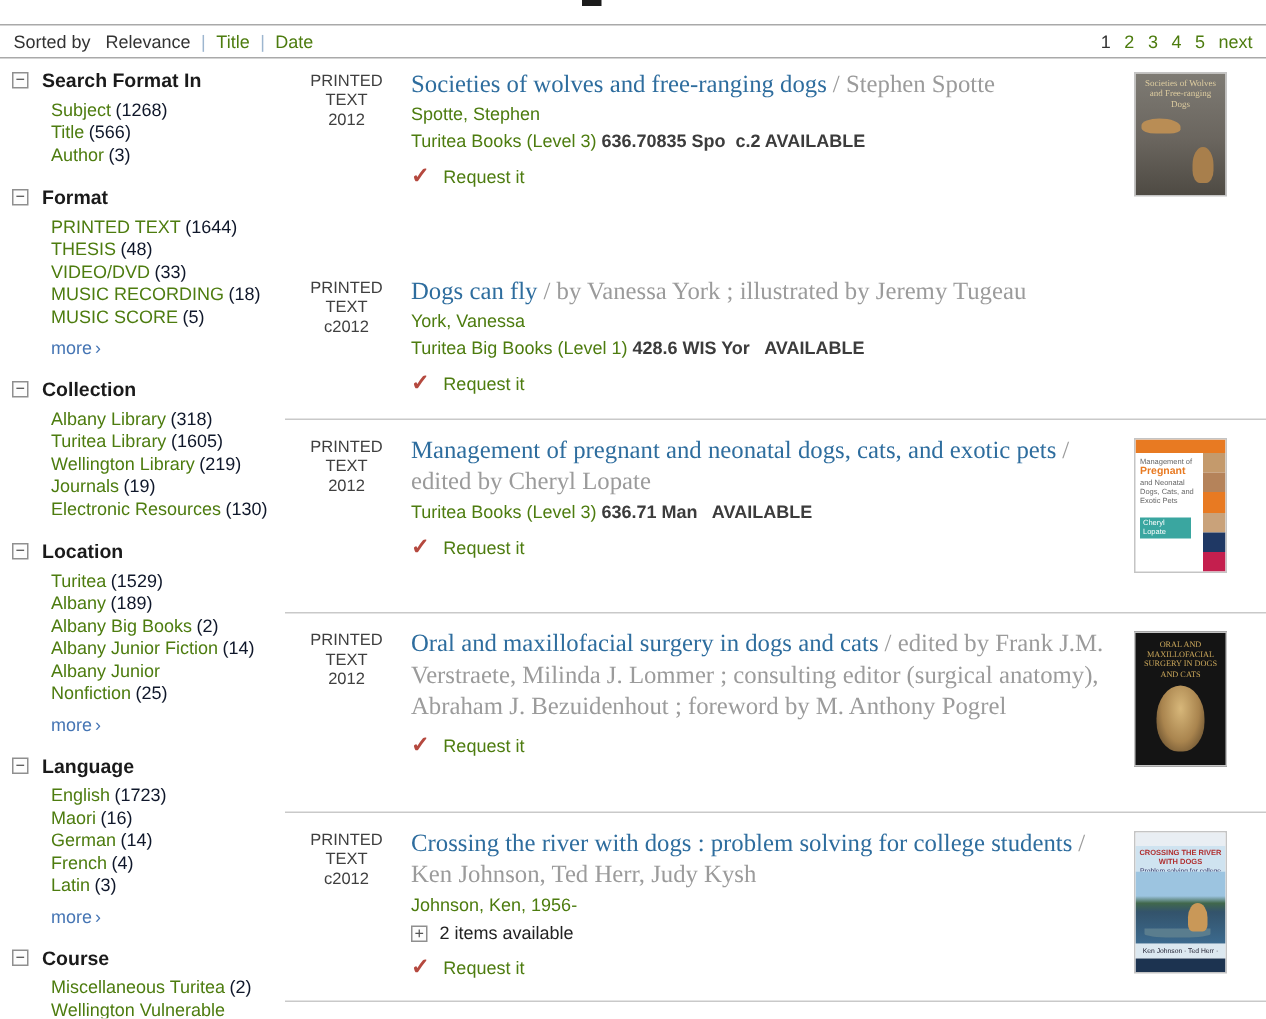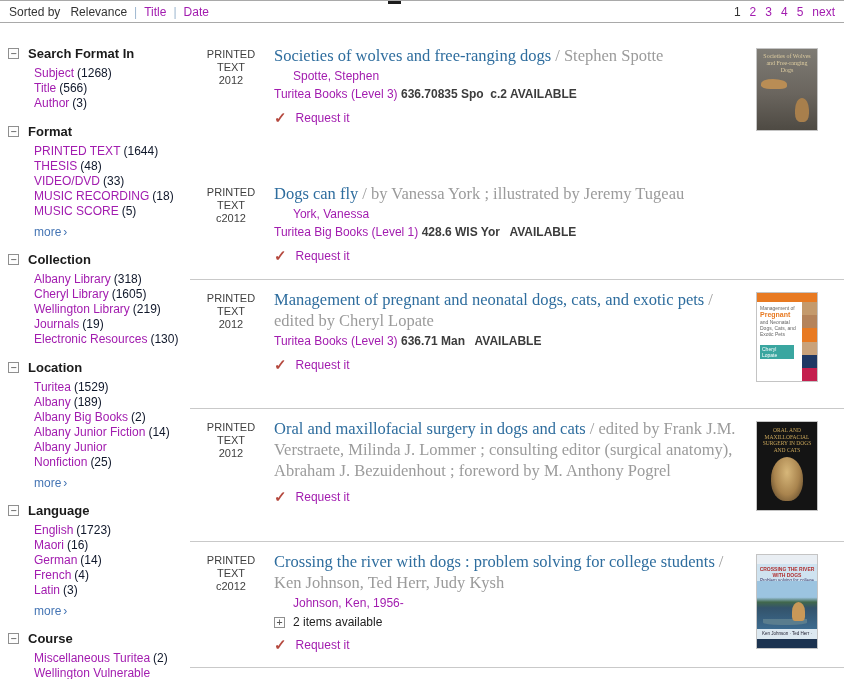--- a/index.html
+++ b/index.html
@@ -8,29 +8,29 @@
     position:relative; width:844px; height:679px; overflow:hidden;
     font-family:"Liberation Sans", sans-serif; font-size:12px; color:#333; background:#fff;
   }
   a { text-decoration:none; cursor:pointer; }
 
   
   .frag { position:absolute; top:0; left:388px; width:13px; height:4px; background:#1c1c1c; }
 
   
   .sortbar {
-    position:absolute; top:0; left:0; right:0; height:23px;
+    position:absolute; top:16px; left:0; right:0; height:23px;
     border-top:1px solid #a9a9a9; border-bottom:1px solid #a9a9a9;
     display:flex; align-items:center; justify-content:space-between; padding:0 9px;
   }
   .sort-left { display:flex; align-items:center; gap:7px; }
   .sort-label { color:#333; }
   .sort-active { color:#333; margin-left:3px; }
   .pipe { color:#9db6cf; }
-  .link { color:#a21caf; }
+  .link { color:#4d7c0f; }
   .pager { display:flex; align-items:center; gap:9px; }
   .pager .current { color:#333; }
 
   
   .content { position:absolute; top:32px; left:0; right:0; bottom:0; display:flex; }
   .sidebar { width:190px; flex-shrink:0; padding:14px 0 0 8px; }
   .main { flex:1; padding-top:4px; }
 
   
   .facet { margin-bottom:13px; }
@@ -51,21 +51,21 @@
   .result { display:flex; padding:9px 0 0 12px; }
   .result.sep { border-top:1px solid #c9c9c9; }
   .r1 { min-height:138px; } .r2 { min-height:105px; }
   .r3 { min-height:129px; } .r4 { min-height:133px; }
   .r5 { min-height:127px; border-bottom:1px solid #c9c9c9; }
   .fmt { width:58px; flex-shrink:0; text-align:center; font-size:11px; line-height:13px; color:#3f3f3f; padding-top:3px; }
   .detail { flex:1; padding:0 4px 0 14px; }
   .title-line { font-family:"Liberation Serif", serif; font-size:16.5px; line-height:21px; }
   .title-link { color:#2e6d9e; }
   .resp { color:#9b9b9b; margin-left:4px; }
-  .byline { margin-top:3px; line-height:15px;margin-left:19px; }
+  .byline { margin-top:3px; line-height:15px; }
   .loc-line { margin-top:3px; line-height:15px; }
   .call { color:#3c3c3c; font-weight:bold; white-space:pre-wrap; }
   .items-line { margin-top:4px; display:flex; align-items:center; gap:8px; color:#222; }
   .request { margin-top:9px; display:flex; align-items:center; gap:9px; }
   .check { color:#b5493f; font-size:15px; font-weight:bold; line-height:12px; }
 
   
   .thumbcol { width:64px; flex-shrink:0; margin-right:24px; padding-top:3px; }
   .cover { width:62px; border:1px solid #c4c4c4; overflow:hidden; cursor:pointer; }
   
@@ -161,21 +161,21 @@
         <a class="more"><span>more</span><span class="chev">›</span></a>
       </div>
 
       <div class="facet">
         <div class="facet-header">
           <span class="box-icon">−</span>
           <span class="facet-title">Collection</span>
         </div>
         <div class="facet-items">
           <div><a class="link">Albany Library</a><span class="count">(318)</span></div>
-          <div><a class="link">Cheryl Library</a><span class="count">(1605)</span></div>
+          <div><a class="link">Turitea Library</a><span class="count">(1605)</span></div>
           <div><a class="link">Wellington Library</a><span class="count">(219)</span></div>
           <div><a class="link">Journals</a><span class="count">(19)</span></div>
           <div><a class="link">Electronic Resources</a><span class="count">(130)</span></div>
         </div>
       </div>
 
       <div class="facet">
         <div class="facet-header">
           <span class="box-icon">−</span>
           <span class="facet-title">Location</span>

